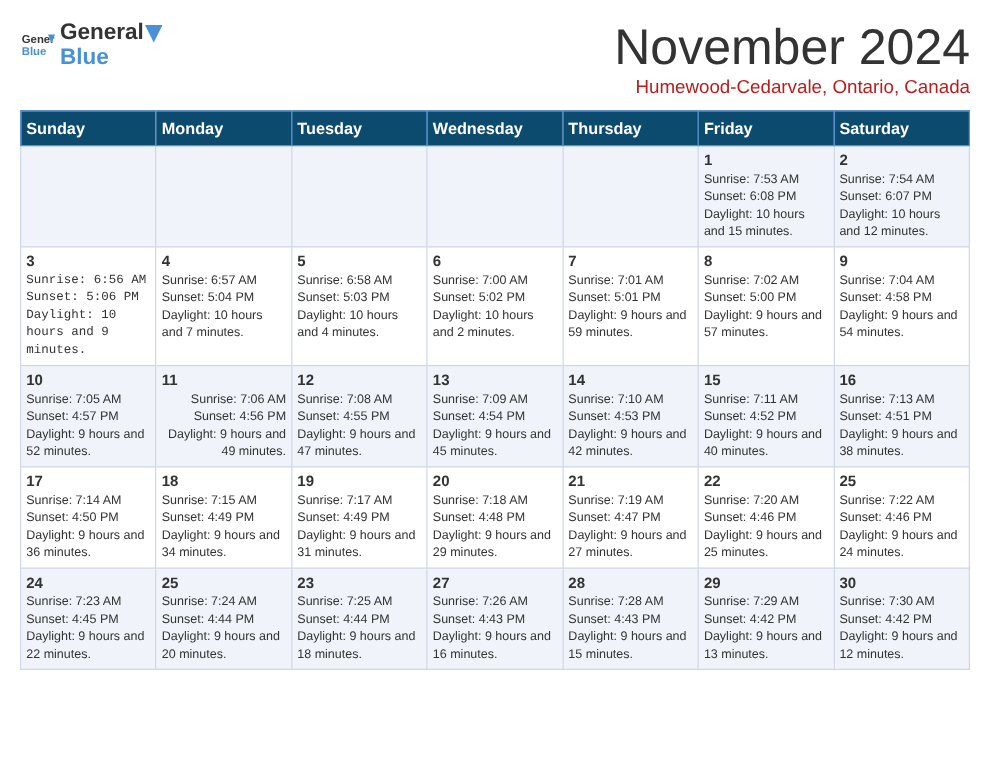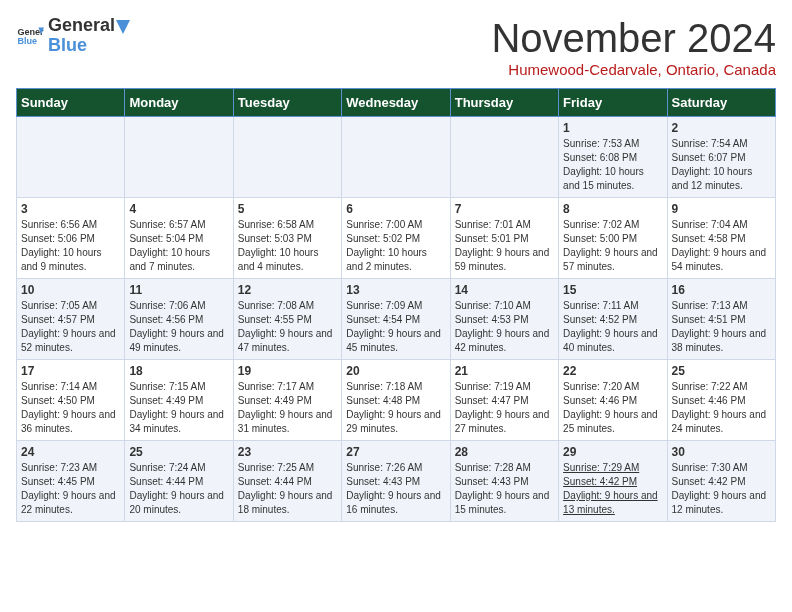--- a/index.html
+++ b/index.html
@@ -48,21 +48,21 @@
     .location-title {
       font-size: 15px;
       color: #b91c1c;
     }
     table {
       width: 100%;
       border-collapse: collapse;
       table-layout: fixed;
     }
     thead tr {
-      background-color: #14532d;
+      background-color: #0c4a6e;
     }
     thead th {
       color: #fff;
       font-size: 13px;
       font-weight: bold;
       padding: 6px 4px;
       text-align: left;
       border: 1px solid #5a90d0;
     }
     tbody tr {
@@ -154,21 +154,21 @@
         <td>
           <span class="day-number">2</span>
           <div class="day-info" style="white-space: pre-line;">Sunrise: 7:54 AM
 Sunset: 6:07 PM
 Daylight: 10 hours and 12 minutes.</div>
         </td>
       </tr>
       <tr>
         <td>
           <span class="day-number">3</span>
-          <div class="day-info" style="white-space: pre-line;">Sunrise: 6:56 AM
+          <div class="day-info" style="white-space: pre-line; font-family: Liberation Mono, monospace;">Sunrise: 6:56 AM
 Sunset: 5:06 PM
 Daylight: 10 hours and 9 minutes.</div>
         </td>
         <td>
           <span class="day-number">4</span>
           <div class="day-info" style="white-space: pre-line;">Sunrise: 6:57 AM
 Sunset: 5:04 PM
 Daylight: 10 hours and 7 minutes.</div>
         </td>
         <td>
@@ -204,21 +204,21 @@
       </tr>
       <tr>
         <td>
           <span class="day-number">10</span>
           <div class="day-info" style="white-space: pre-line;">Sunrise: 7:05 AM
 Sunset: 4:57 PM
 Daylight: 9 hours and 52 minutes.</div>
         </td>
         <td>
           <span class="day-number">11</span>
-          <div class="day-info" style="white-space: pre-line;">Sunrise: 7:06 AM
+          <div class="day-info" style="white-space: pre-line; text-align: right;">Sunrise: 7:06 AM
 Sunset: 4:56 PM
 Daylight: 9 hours and 49 minutes.</div>
         </td>
         <td>
           <span class="day-number">12</span>
           <div class="day-info" style="white-space: pre-line;">Sunrise: 7:08 AM
 Sunset: 4:55 PM
 Daylight: 9 hours and 47 minutes.</div>
         </td>
         <td>
@@ -316,21 +316,21 @@
 Daylight: 9 hours and 16 minutes.</div>
         </td>
         <td>
           <span class="day-number">28</span>
           <div class="day-info" style="white-space: pre-line;">Sunrise: 7:28 AM
 Sunset: 4:43 PM
 Daylight: 9 hours and 15 minutes.</div>
         </td>
         <td>
           <span class="day-number">29</span>
-          <div class="day-info" style="white-space: pre-line; text-decoration: underline;">Sunrise: 7:29 AM
+          <div class="day-info" style="white-space: pre-line;">Sunrise: 7:29 AM
 Sunset: 4:42 PM
 Daylight: 9 hours and 13 minutes.</div>
         </td>
         <td>
           <span class="day-number">30</span>
           <div class="day-info" style="white-space: pre-line;">Sunrise: 7:30 AM
 Sunset: 4:42 PM
 Daylight: 9 hours and 12 minutes.</div>
         </td>
       </tr>

